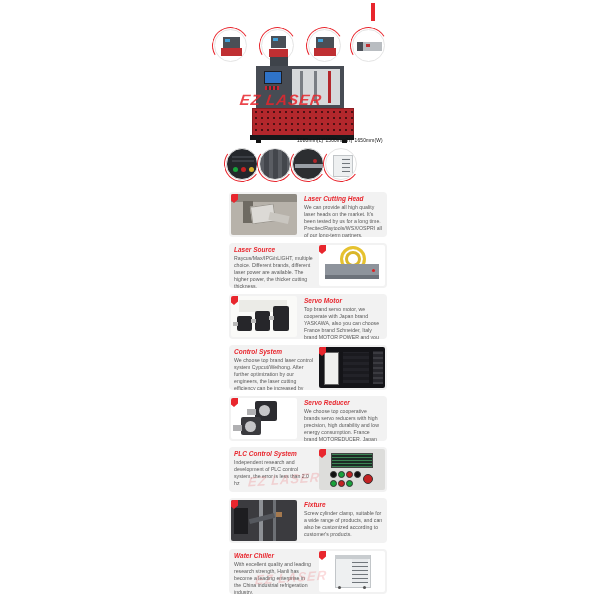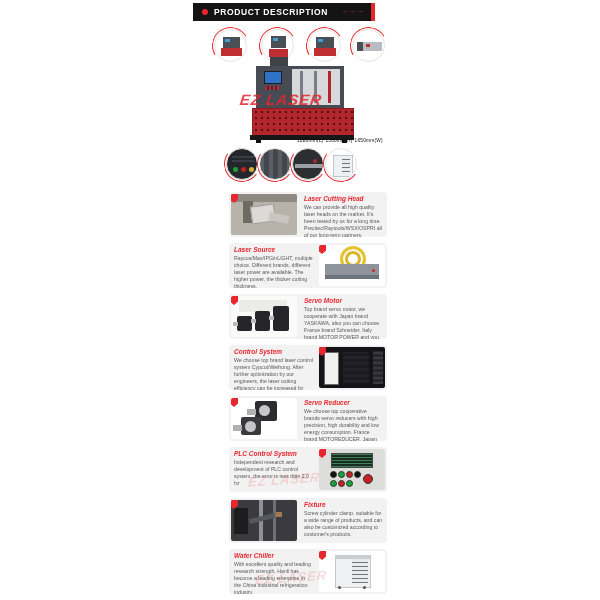--- a/index.html
+++ b/index.html
@@ -111,25 +111,20 @@
            background:repeating-linear-gradient(0deg,#70767b 0 1.5px,#e8eaec 1.5px 4px);}
   .i8-top{left:16px;top:4px;width:35px;height:4px;background:#c9cdd0;}
   .i8-w1,.i8-w2{top:35px;width:3px;height:3px;border-radius:50%;background:#555;}
   .i8-w1{left:19px;} .i8-w2{left:44px;}
 </style>
 </head>
 <body>
 
 <div class="page">
 
-  <div class="hdr">
-    <span class="hdr-dot"></span>
-    <span class="hdr-title">PRODUCT DESCRIPTION</span>
-    <span class="hdr-marks"><span>—</span> <span>—</span> <span>—</span></span>
-  </div>
   <div class="hdr-bar"></div>
 
   <div class="thumb-wrap" style="left:214px;top:29px;width:33px;height:33px;">
     <div class="thumb">
       <span class="tm" style="left:8px;top:7px;width:17px;height:11px;"></span>
       <span class="tm-scr" style="left:10px;top:9px;width:5px;height:3px;"></span>
       <span class="tm-base" style="left:6px;top:18px;width:21px;height:8px;"></span>
     </div>
     <span class="arc tl"></span>
   </div>

